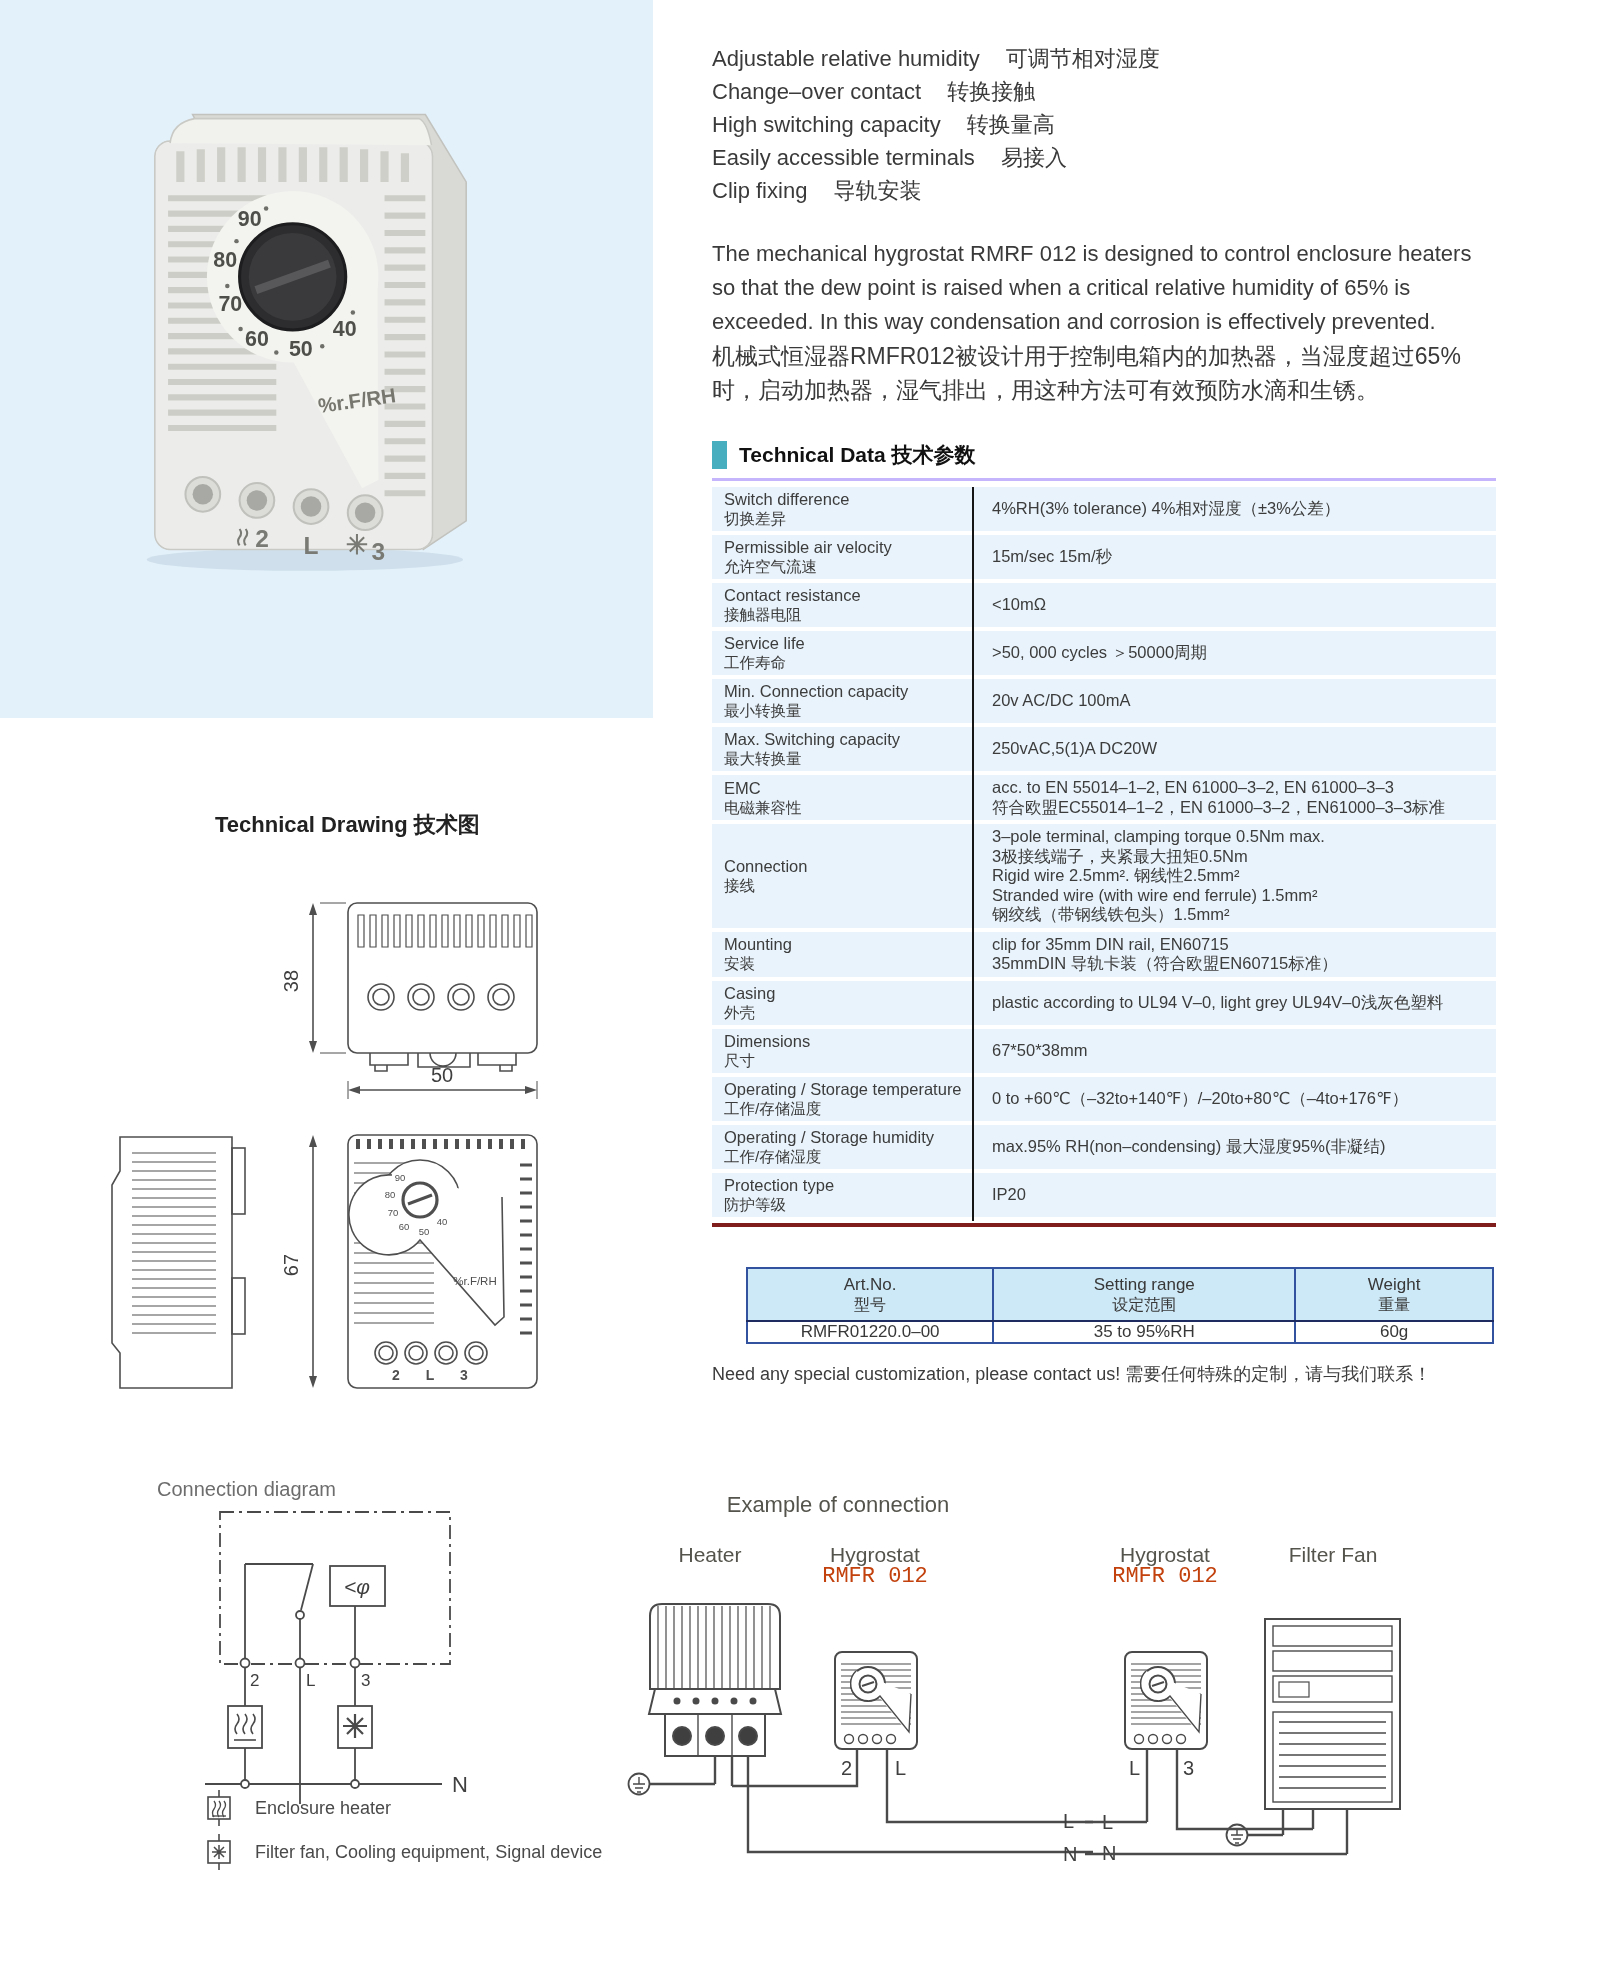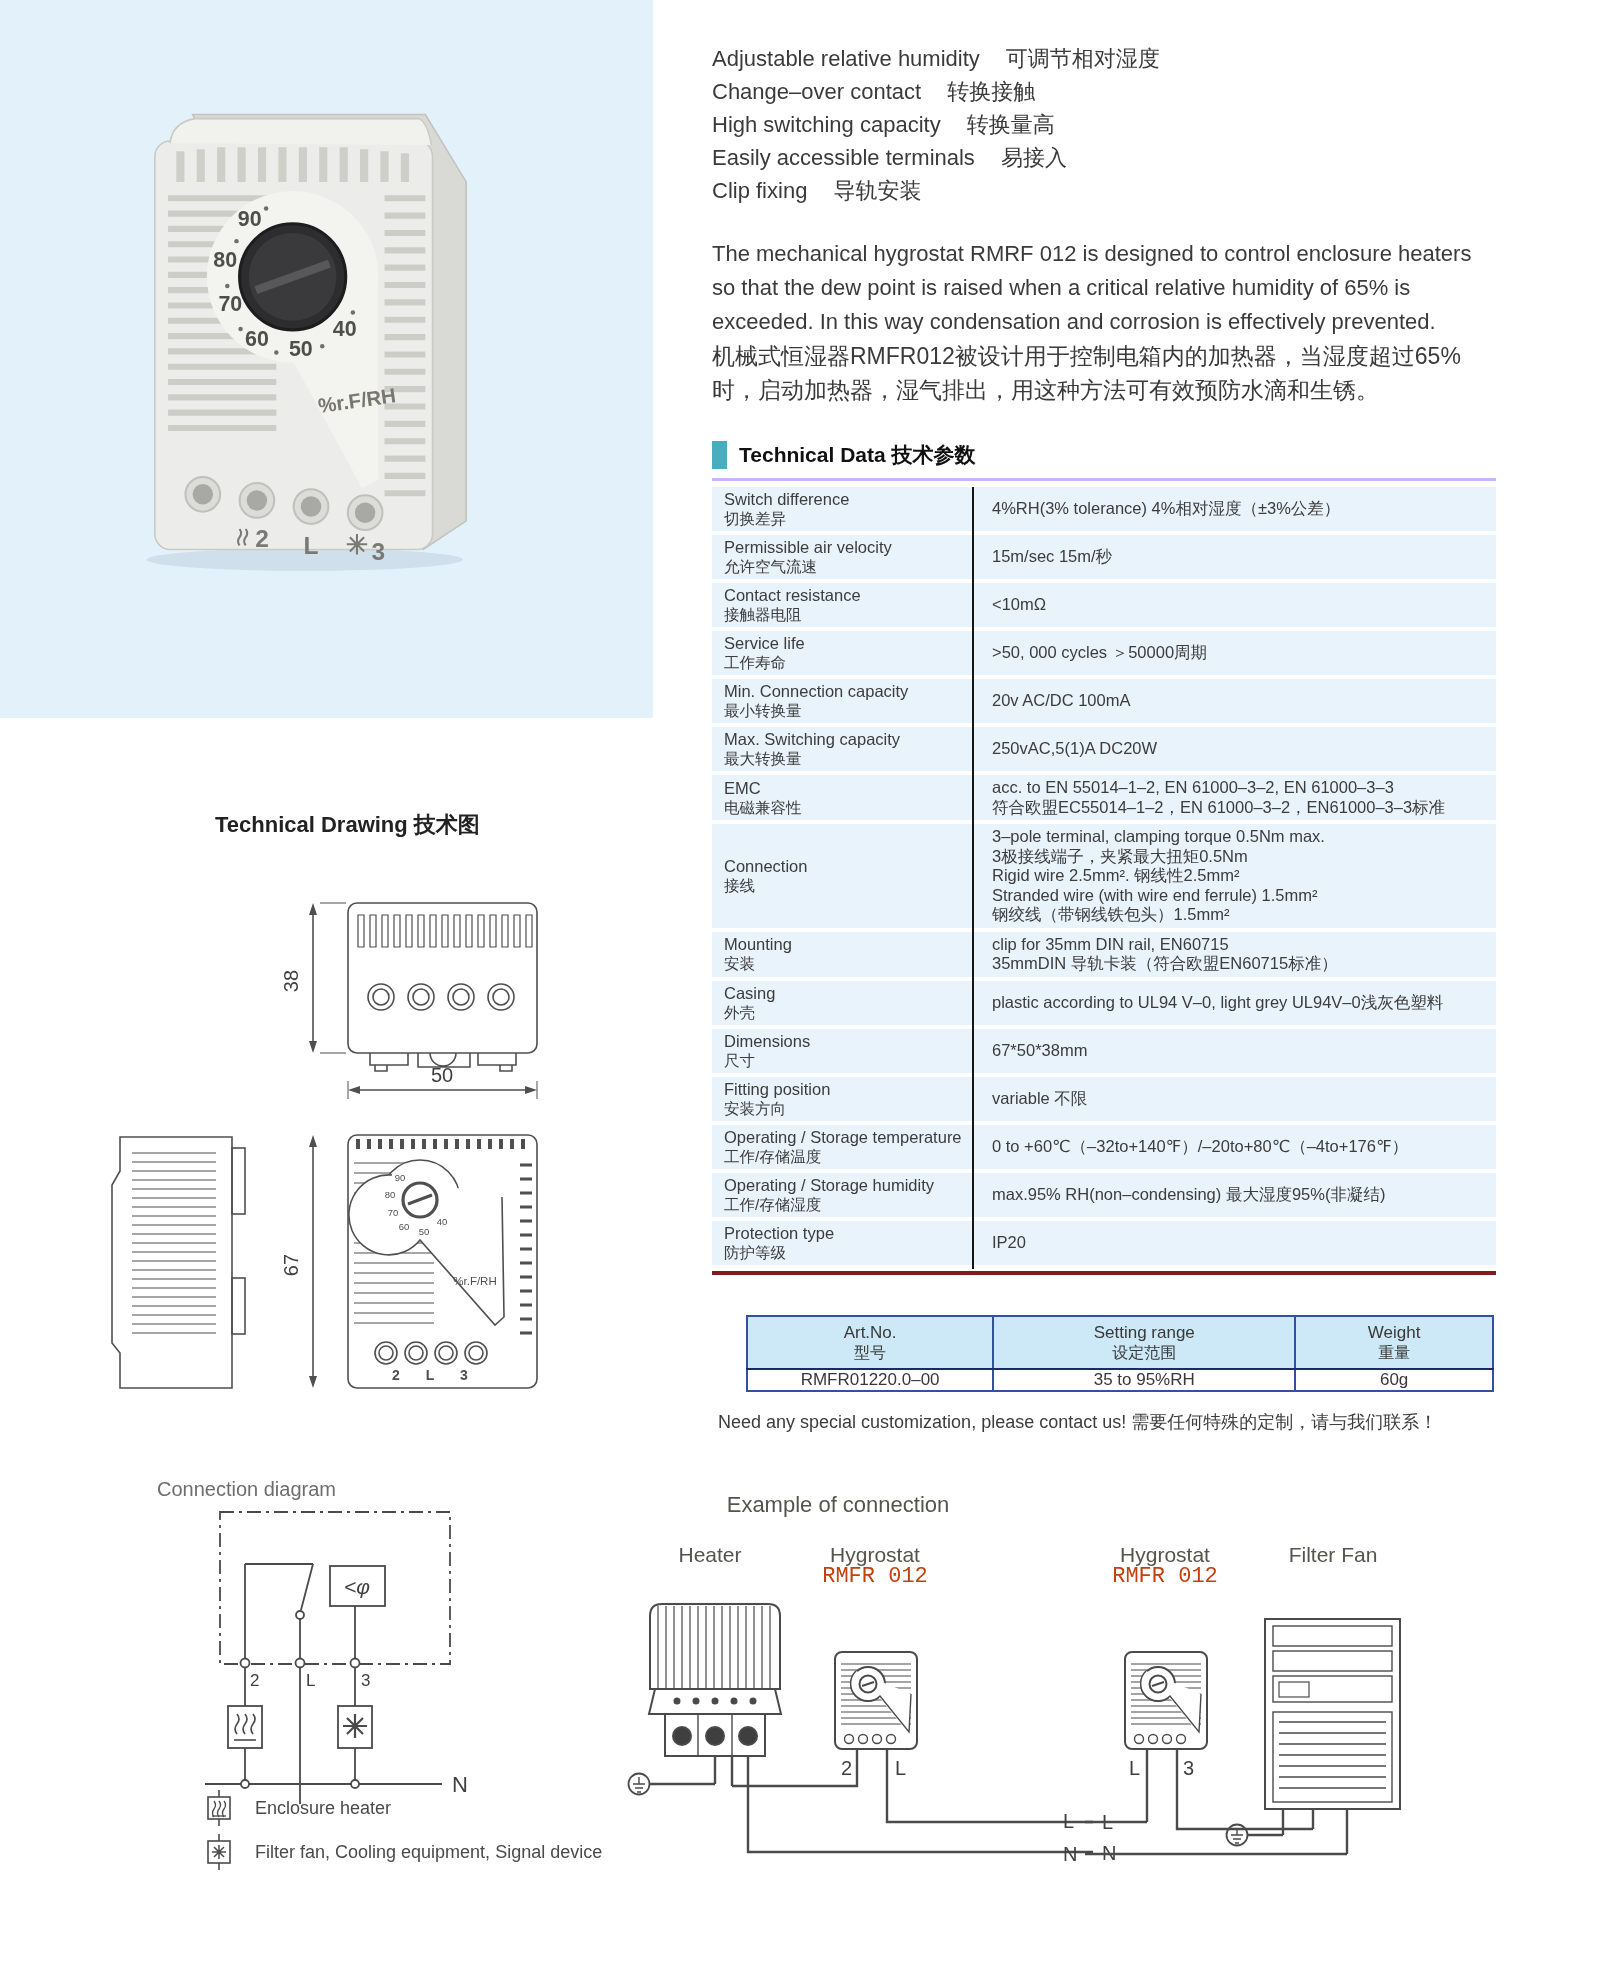--- a/index.html
+++ b/index.html
@@ -32,21 +32,21 @@
   .spec-value{flex:1;padding:3px 8px 3px 20px;font-size:16.5px;line-height:19.5px;color:#3c3c3c;}
   .spec-value .vl{display:block;}
 
   .art-table{margin-top:40px;margin-left:34px;width:748px;border-collapse:collapse;}
   .art-table th,.art-table td{border:2px solid #32519f;text-align:center;}
   .art-table th{background:#cde8f6;font-weight:normal;padding:5px 16px;border-bottom:2px solid #1d2b60;}
   .art-table th .en{display:block;font-size:17px;line-height:21px;}
   .art-table th .zh{display:block;font-size:16px;line-height:20px;}
   .art-table td{padding:0 2px;font-size:17px;}
   .c1{width:33%;} .c2{width:40.5%;} .c3{width:26.5%;}
-  .note{margin-top:18px;margin-left:6px;font-size:18px;color:#3c3c3c;}
+  .note{margin-top:18px;font-size:18px;color:#3c3c3c;}
 
   
   .td-title{left:215px;top:810px;font-size:22px;font-weight:bold;color:#222;}
   .drawing-svg{left:80px;top:885px;}
 
   
   .conn{left:150px;top:1478px;width:470px;height:480px;}
   .conn-title{position:absolute;left:7px;top:0;font-size:20px;color:#6d6d6d;}
   .conn-svg{position:absolute;left:0px;top:26px;}
   .legend-row{position:absolute;left:55px;display:flex;align-items:center;}
@@ -248,29 +248,20 @@
             <span class="vl">plastic according to UL94 V–0, light grey   UL94V–0浅灰色塑料</span>
           </div>
       </div>
       <div class="spec-row">
         <div class="spec-label">
             <span class="en">Dimensions</span>
             <span class="zh">尺寸</span>
           </div>
         <div class="spec-value">
             <span class="vl">67*50*38mm</span>
-          </div>
-      </div>
-      <div class="spec-row">
-        <div class="spec-label">
-            <span class="en">Fitting position</span>
-            <span class="zh">安装方向</span>
-          </div>
-        <div class="spec-value">
-            <span class="vl">variable  不限</span>
           </div>
       </div>
       <div class="spec-row">
         <div class="spec-label">
             <span class="en">Operating / Storage temperature</span>
             <span class="zh">工作/存储温度</span>
           </div>
         <div class="spec-value">
             <span class="vl">0 to +60℃（–32to+140℉）/–20to+80℃（–4to+176℉）</span>
           </div>

